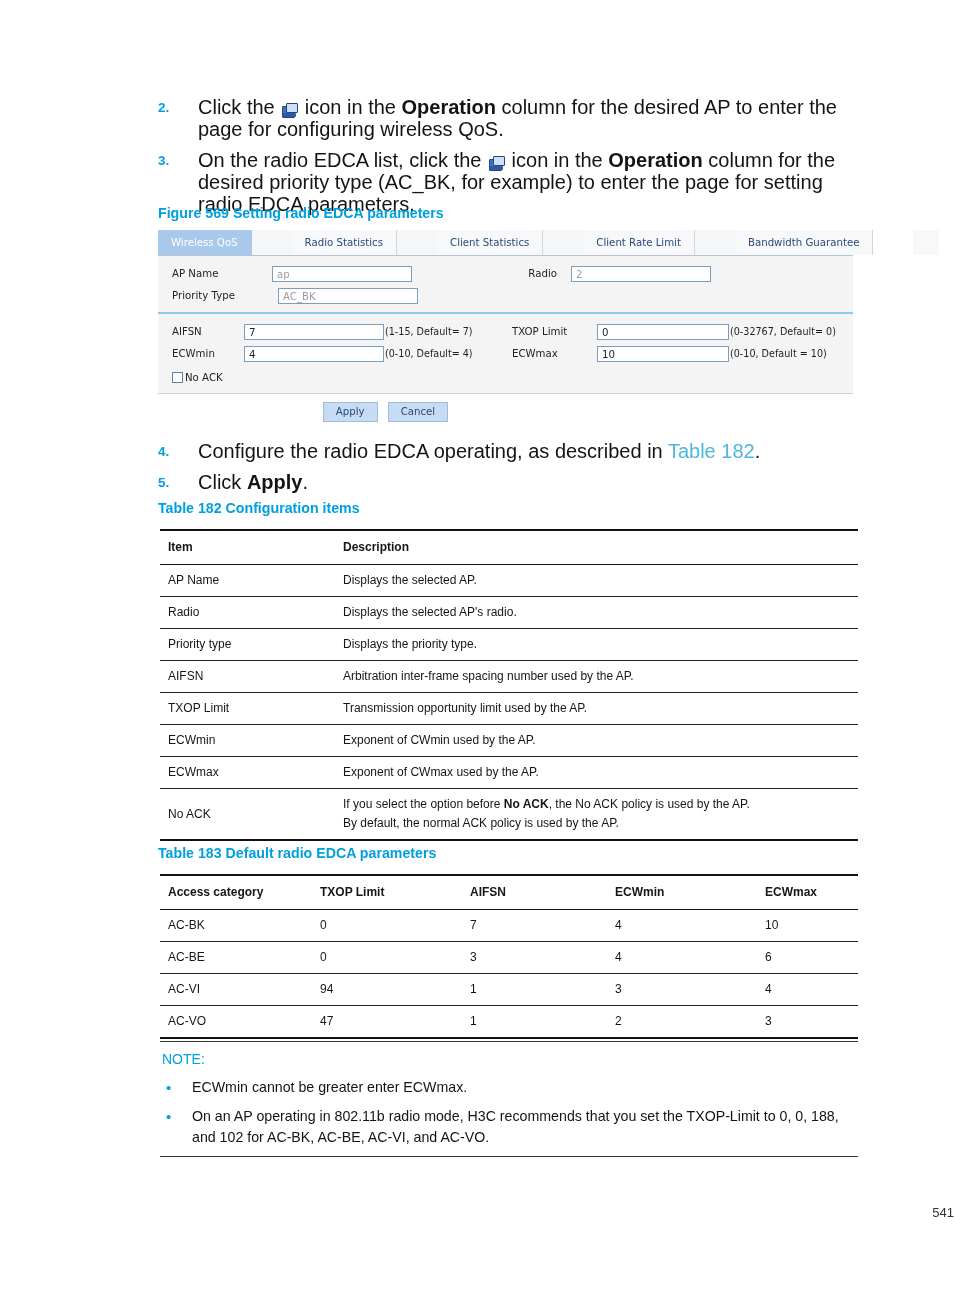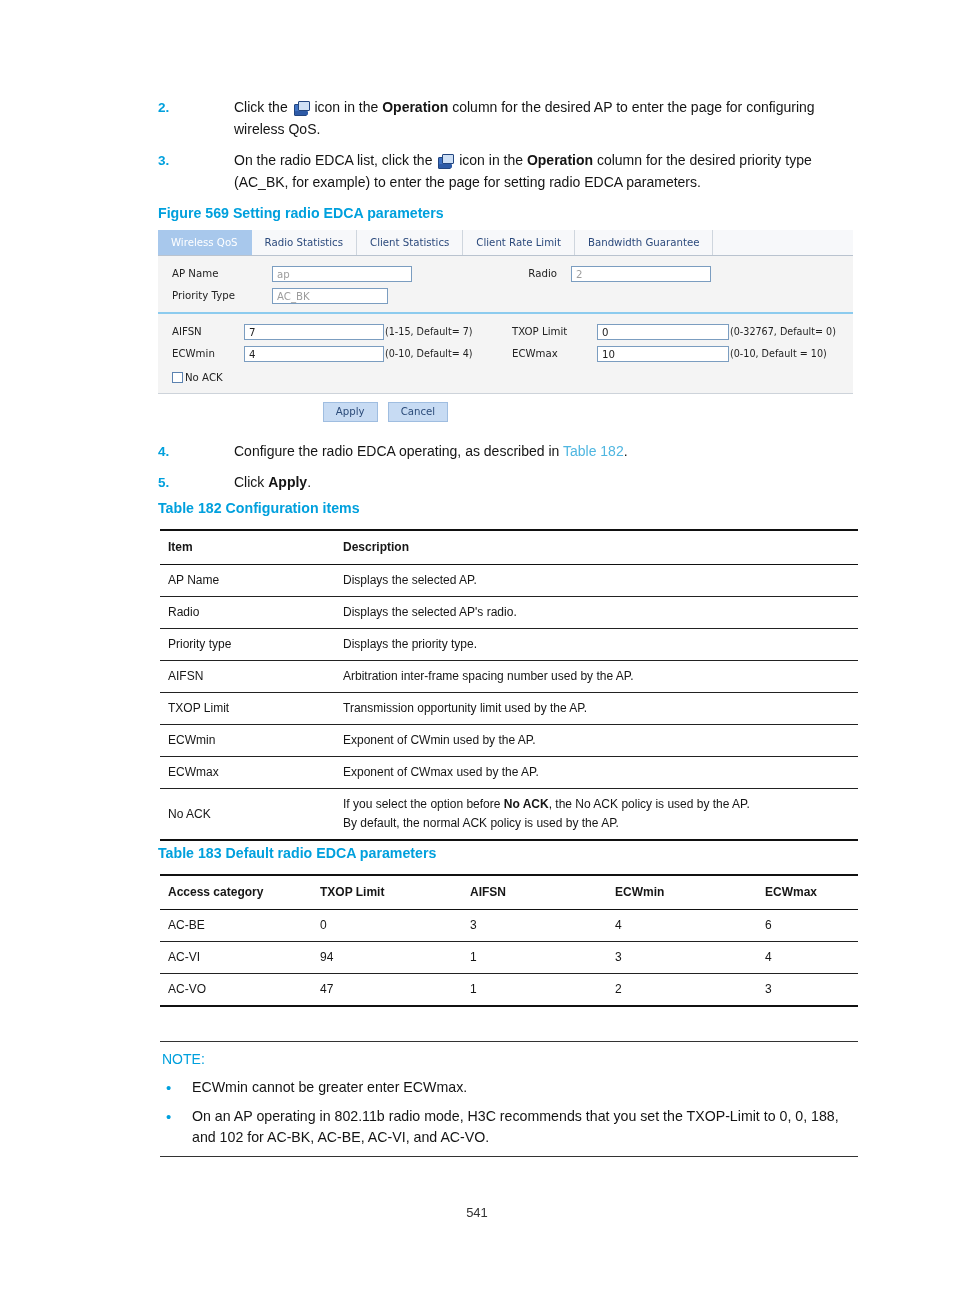--- a/index.html
+++ b/index.html
@@ -38,25 +38,24 @@
   .step-num {
     color: #00a0dd;
     font-weight: bold;
     font-size: 13.5px;
     width: 40px;
     flex: 0 0 40px;
     line-height: 21px;
     padding-top: 1px;
   }
   .step-body {
-    font-size: 14px;
+    font-size: 20px;
     line-height: 22px;
     color: #141414;
     flex: 1;
-    margin-left: 36px;
   }
   .step-body b { font-weight: bold; }
 
   
   .inline-icon {
     display: inline-block;
     width: 15px;
     height: 14px;
     position: relative;
     vertical-align: -3px;
@@ -102,20 +101,21 @@
     top: 230px;
     width: 695px;
     background: #ffffff;
     font-family: "DejaVu Sans", sans-serif;
   }
   .tabbar {
     display: flex;
     height: 25px;
     border-bottom: 1px solid #b9c3cf;
     background: #f4f6f8;
+    gap: 40px;
   }
   .tab {
     font-size: 10.2px;
     color: #2c4a7c;
     padding: 0 13px;
     height: 25px;
     line-height: 25px;
     border-right: 1px solid #cfd6de;
     background: #f7f8fa;
     white-space: nowrap;
@@ -266,21 +266,21 @@
     padding-left: 6px;
     line-height: 21px;
   }
   .note-text { flex: 1; padding-right: 2px; }
 
   
   .pageno {
     position: absolute;
     left: 0; right: 0;
     top: 1205px;
-    text-align: center;
+    text-align: right;
     font-size: 13px;
     color: #333333;
   }
 </style>
 </head>
 <body>
 
 <div class="page">
 
   <div class="steps">
@@ -313,21 +313,21 @@
 
     <div class="panel-top">
       <div class="frow">
         <div class="flabel" style="width:100px;">AP Name</div>
         <div class="fin disabled" style="width:140px;">ap</div>
         <div class="flabel" style="width:145px;text-align:right;padding-right:14px;">Radio</div>
         <div class="fin disabled" style="width:140px;">2</div>
       </div>
       <div class="frow">
         <div class="flabel" style="width:100px;">Priority Type</div>
-        <div class="fin disabled" style="width:116px;">AC_BK</div>
+        <div class="fin disabled" style="width:140px;margin-left:6px;">AC_BK</div>
       </div>
     </div>
 
     <div class="panel-bot">
       <div class="frow">
         <div class="flabel" style="width:72px;">AIFSN</div>
         <div class="fin" style="width:140px;">7</div>
         <div class="fhint" style="width:127px;">(1-15, Default= 7)</div>
         <div class="flabel" style="width:85px;">TXOP Limit</div>
         <div class="fin" style="width:132px;">0</div>
@@ -422,20 +422,27 @@
     <thead>
       <tr>
         <th style="width:142px;">Access category</th>
         <th style="width:140px;">TXOP Limit</th>
         <th style="width:135px;">AIFSN</th>
         <th style="width:140px;">ECWmin</th>
         <th>ECWmax</th>
       </tr>
     </thead>
     <tbody>
+      <tr>
+        <td>AC-BK</td>
+        <td>0</td>
+        <td>7</td>
+        <td>4</td>
+        <td>10</td>
+      </tr>
       <tr>
         <td>AC-BE</td>
         <td>0</td>
         <td>3</td>
         <td>4</td>
         <td>6</td>
       </tr>
       <tr>
         <td>AC-VI</td>
         <td>94</td>

